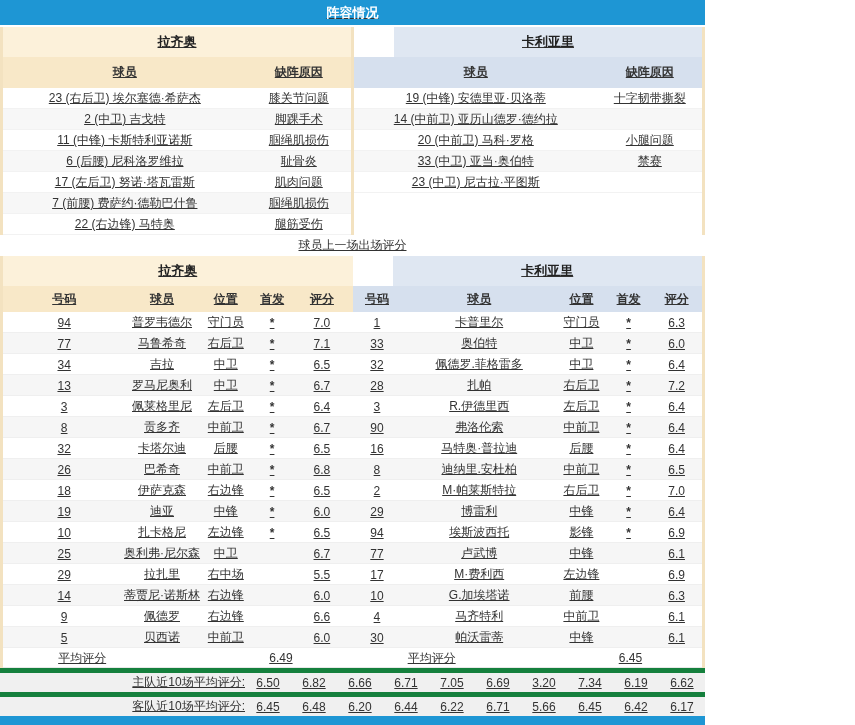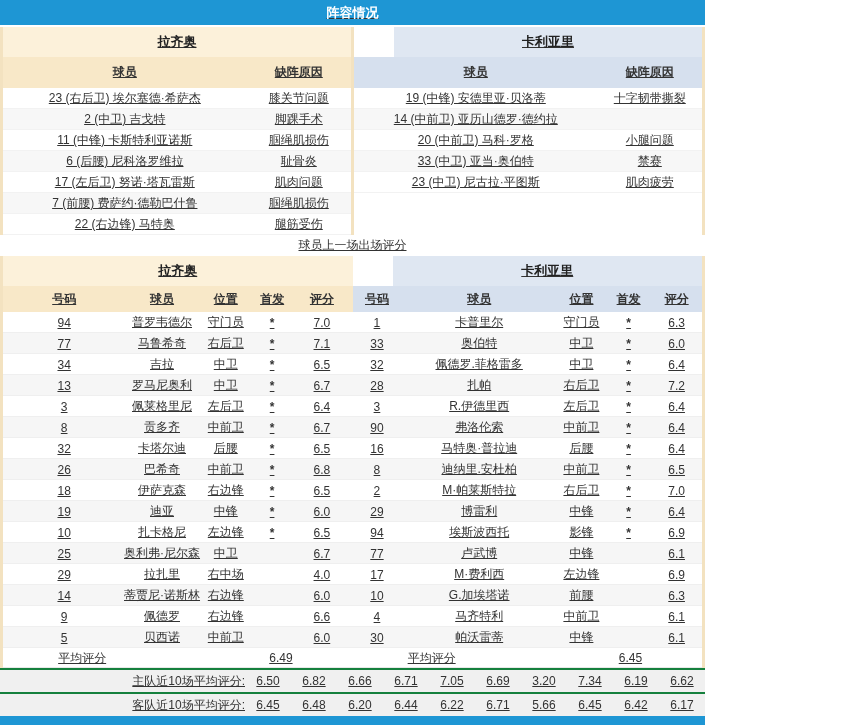--- a/index.html
+++ b/index.html
@@ -52,21 +52,21 @@
   .away .rc3{width:13%;} .away .rc4{width:14.5%;}
   .rrow{height:21px;display:flex;align-items:center;box-shadow:inset 0 -1px #efefef;}
   .rrow:nth-child(even){background:#f6f6f6;}
   .star{font-weight:bold;}
   .avg-row{height:20px;display:flex;align-items:center;background:#fff;box-shadow:inset 0 -1px #e8e8e8;gap:48px;}
   .avl{width:52.5%;display:flex;justify-content:center;white-space:nowrap;}
   .avv{width:47.5%;display:flex;justify-content:center;white-space:nowrap;}
   
   .footer-row{
     height:24px;display:flex;align-items:center;background:#f0f0f0;
-    border-top:2px solid #15803d;box-sizing:border-box;color:#333;
+    border-top:5px solid #15803d;box-sizing:border-box;color:#333;
   }
   .flabel{width:280px;text-align:right;white-space:nowrap;}
   .fval{width:46px;text-align:center;white-space:nowrap;}
   .bottom-bar{height:9px;background:#1e96d4;}
 </style>
 </head>
 <body>
 
 <div class="page">
 
@@ -128,21 +128,20 @@
           <div class="arow">
             <div class="ac0">20 (中前卫) 马科·罗格</div>
             <div class="ac1">小腿问题</div>
           </div>
           <div class="arow">
             <div class="ac0">33 (中卫) 亚当·奥伯特</div>
             <div class="ac1">禁赛</div>
           </div>
           <div class="arow">
             <div class="ac0">23 (中卫) 尼古拉·平图斯</div>
-            <div class="ac1">肌肉疲劳</div>
           </div>
         </div>
     </div>
   </div>
 
   <div class="caption">球员上一场出场评分</div>
 
   <div class="ratings-section">
     <div class="half home">
       <div class="team-header">拉齐奥</div>
@@ -236,21 +235,21 @@
             <div class="rc rc1">奥利弗·尼尔森</div>
             <div class="rc rc2">中卫</div>
             <div class="rc rc3 star"></div>
             <div class="rc rc4">6.7</div>
           </div>
           <div class="rrow">
             <div class="rc rc0">29</div>
             <div class="rc rc1">拉扎里</div>
             <div class="rc rc2">右中场</div>
             <div class="rc rc3 star"></div>
-            <div class="rc rc4">4.0</div>
+            <div class="rc rc4">5.5</div>
           </div>
           <div class="rrow">
             <div class="rc rc0">14</div>
             <div class="rc rc1">蒂贾尼·诺斯林</div>
             <div class="rc rc2">右边锋</div>
             <div class="rc rc3 star"></div>
             <div class="rc rc4">6.0</div>
           </div>
           <div class="rrow">
             <div class="rc rc0">9</div>

